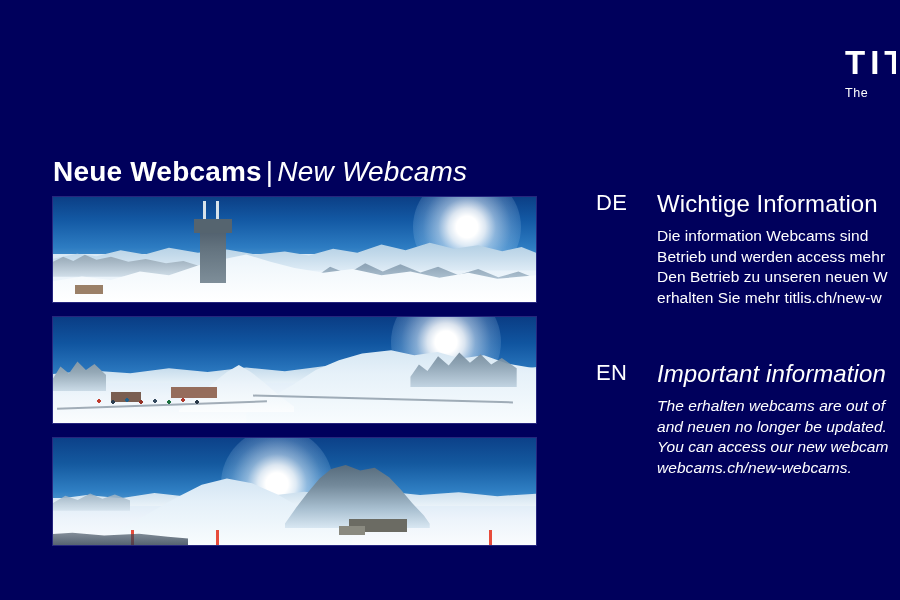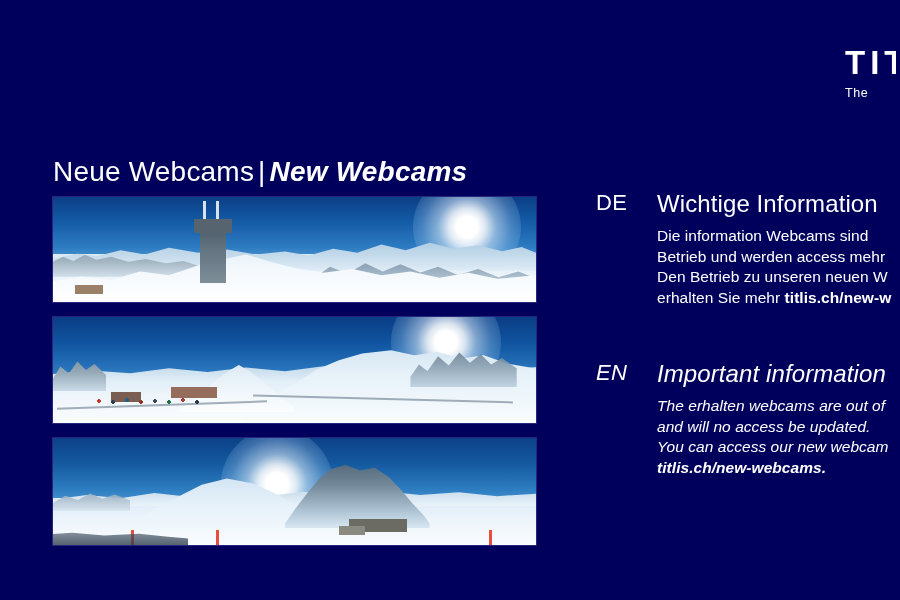--- a/index.html
+++ b/index.html
@@ -47,28 +47,28 @@
   #page-title {
     position: absolute;
     left: 53px;
     top: 155px;
     font-size: 28px;
     line-height: 34px;
     white-space: nowrap;
     letter-spacing: 0.2px;
   }
   #page-title .de {
-    font-weight: 400;
+    font-weight: 700;
   }
   #page-title .sep {
     font-weight: 400;
     padding: 0 4px;
   }
   #page-title .en {
-    font-weight: 700;
+    font-weight: 400;
     font-style: italic;
   }
 
   
   .pano {
     position: absolute;
     left: 52px;
     width: 485px;
     border: 1px solid #26267e;
     box-sizing: border-box;
@@ -366,21 +366,21 @@
 
   .lang-tag {
     position: absolute;
     left: 0;
     top: 0;
     font-size: 22px;
     font-weight: 400;
     letter-spacing: 0.3px;
     white-space: nowrap;
   }
-  #info-en .lang-tag { font-style: italic; }
+  #info-en .lang-tag { }
 
   .info-body {
     margin-left: 61px;
   }
   .info-heading {
     font-size: 24px;
     line-height: 28px;
     font-weight: 400;
     white-space: nowrap;
     letter-spacing: 0.1px;
@@ -391,21 +391,21 @@
     margin-top: 8px;
   }
   .info-line {
     font-size: 15.5px;
     line-height: 20.5px;
     font-weight: 400;
     white-space: nowrap;
     letter-spacing: 0.05px;
   }
   #info-en .info-line { font-style: italic; }
-  .info-line b { font-weight: 700; }
+  .info-line b { font-weight: 400; }
 </style>
 </head>
 <body>
 
 <div id="page">
 
   <div id="logo-block">
     <div id="logo-wordmark">TIT</div>
     <div id="logo-tagline">The</div>
   </div>
@@ -481,22 +481,22 @@
         </div>
       </div>
     </div>
 
     <div class="info-block" id="info-en">
       <div class="lang-tag">EN</div>
       <div class="info-body">
         <div class="info-heading">Important information</div>
         <div class="info-lines">
           <div class="info-line"><span>The erhalten webcams are out of</span></div>
-          <div class="info-line"><span>and will no access be updated.</span></div>
+          <div class="info-line"><span>and neuen no longer be updated.</span></div>
           <div class="info-line"><span>You can access our new webcam</span></div>
-          <div class="info-line"><span></span><b>titlis.ch/new-webcams.</b></div>
+          <div class="info-line"><span></span><b>webcams.ch/new-webcams.</b></div>
         </div>
       </div>
     </div>
 
   </div>
 
 </div>
 
 </body></html>

